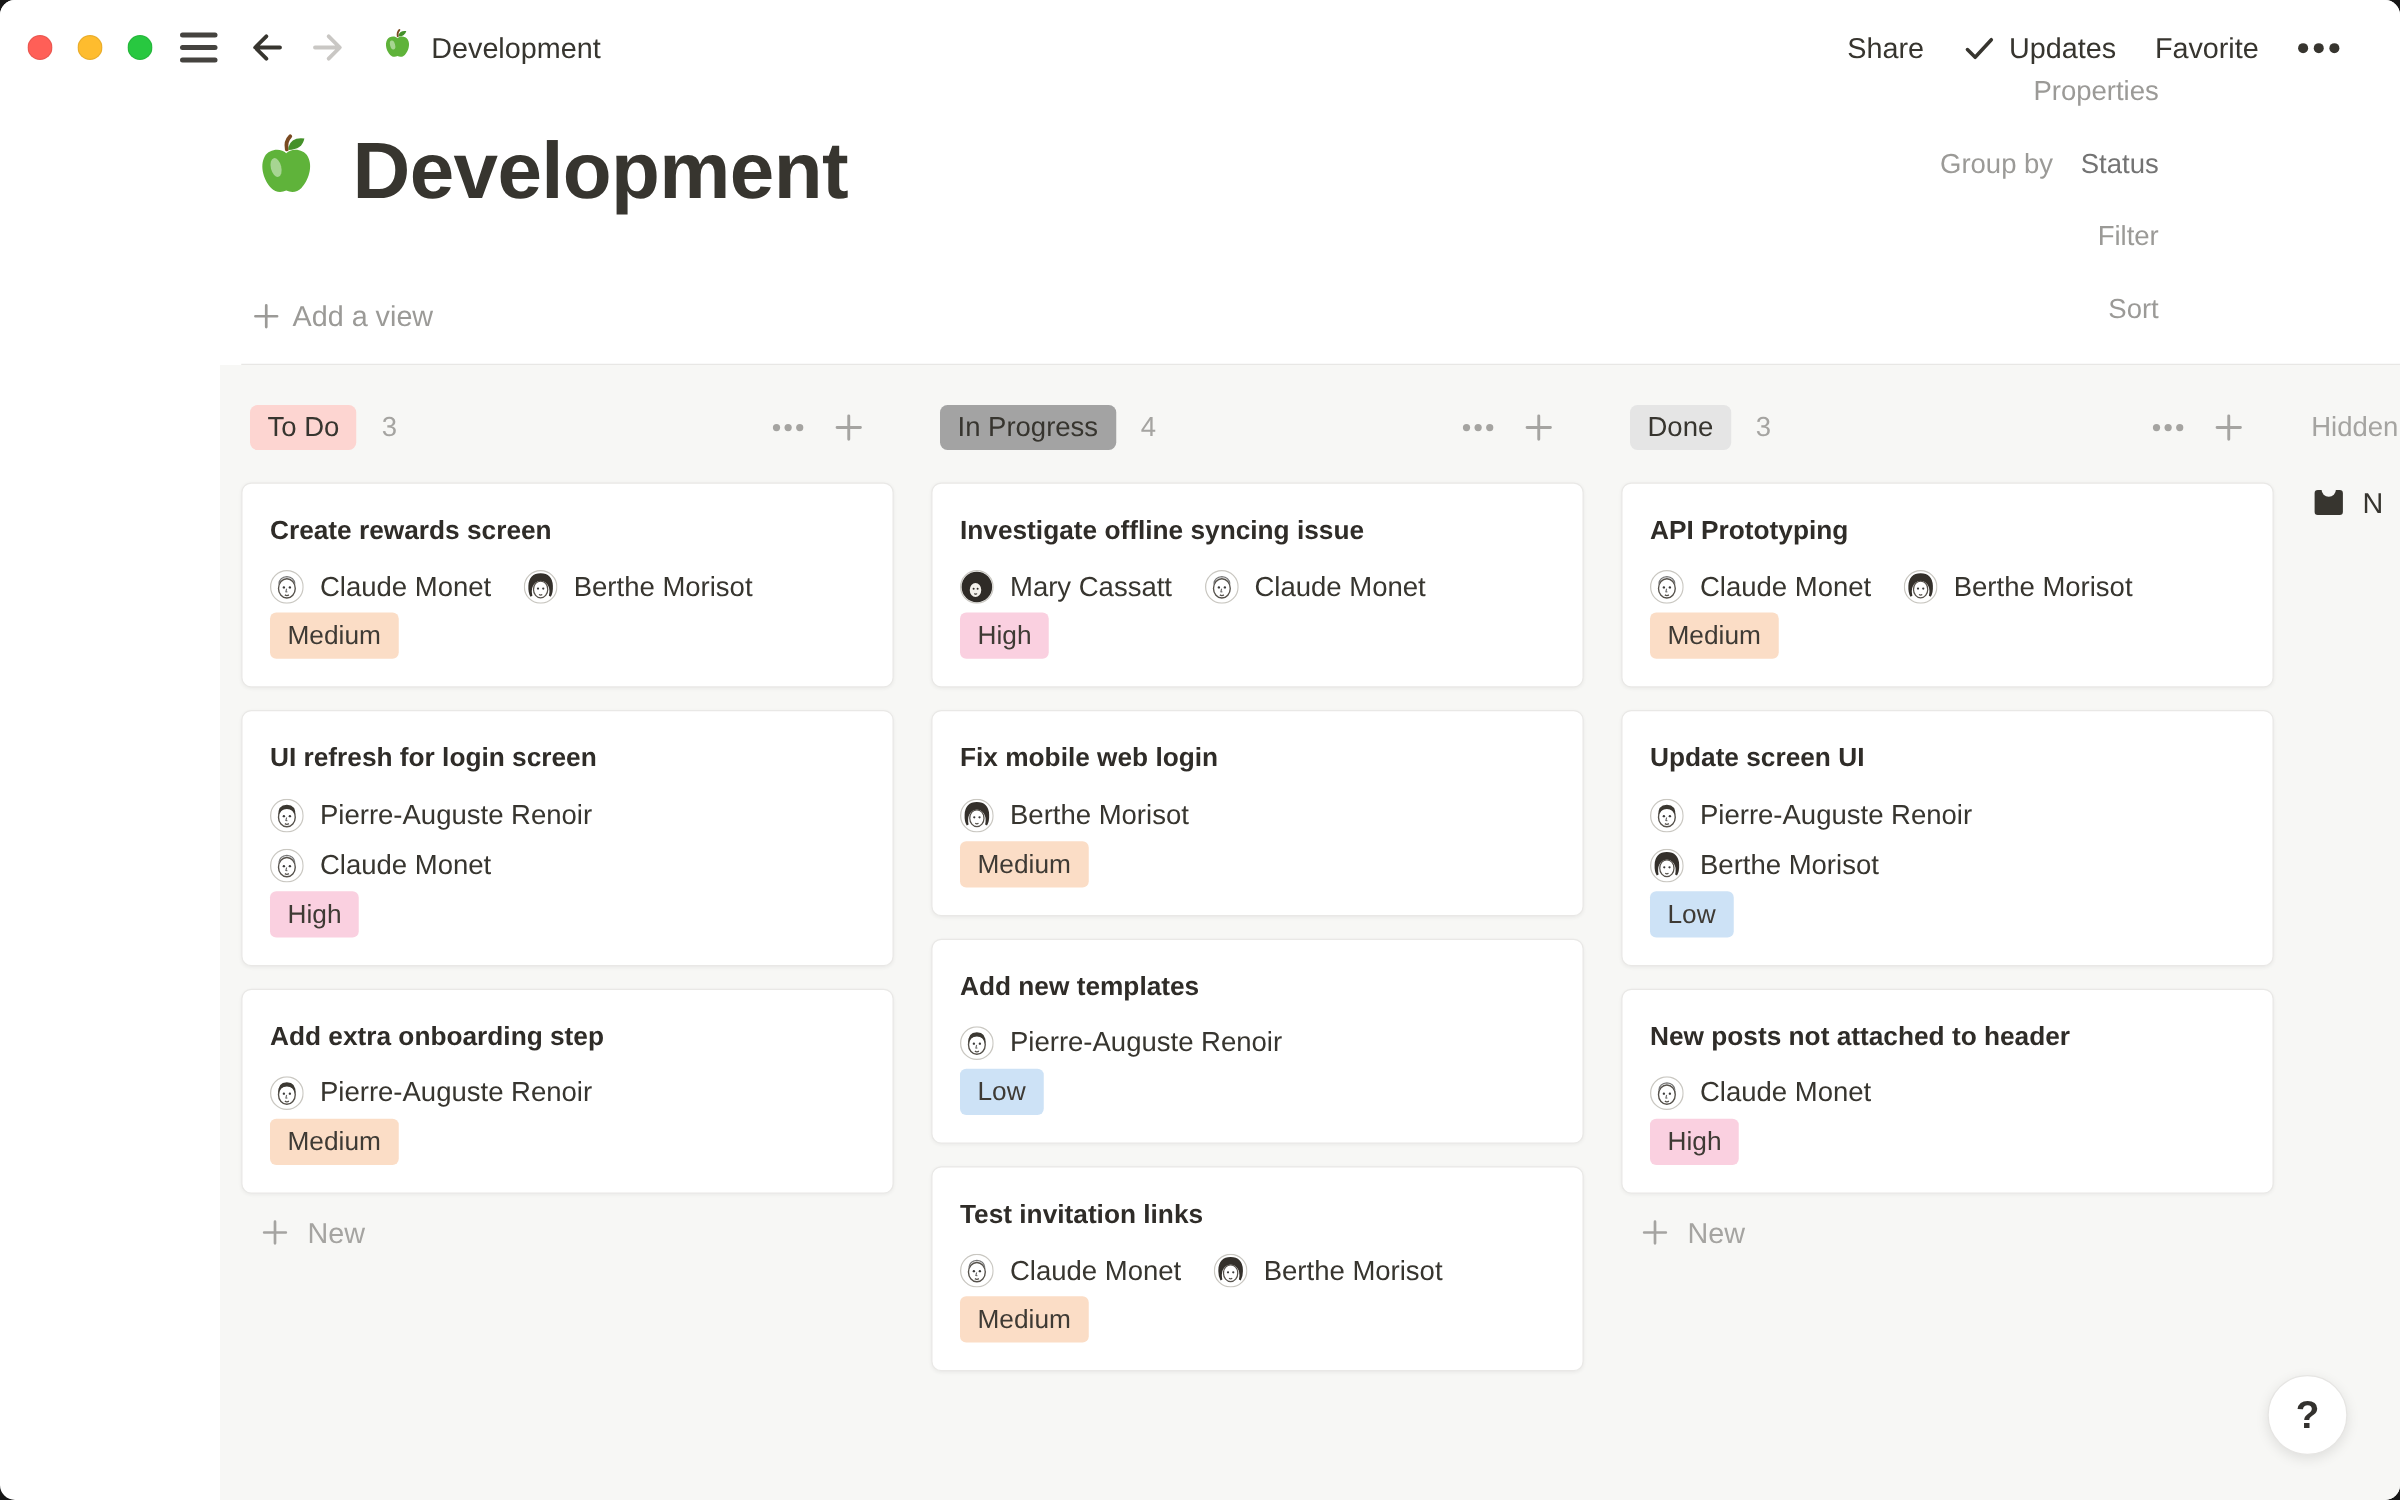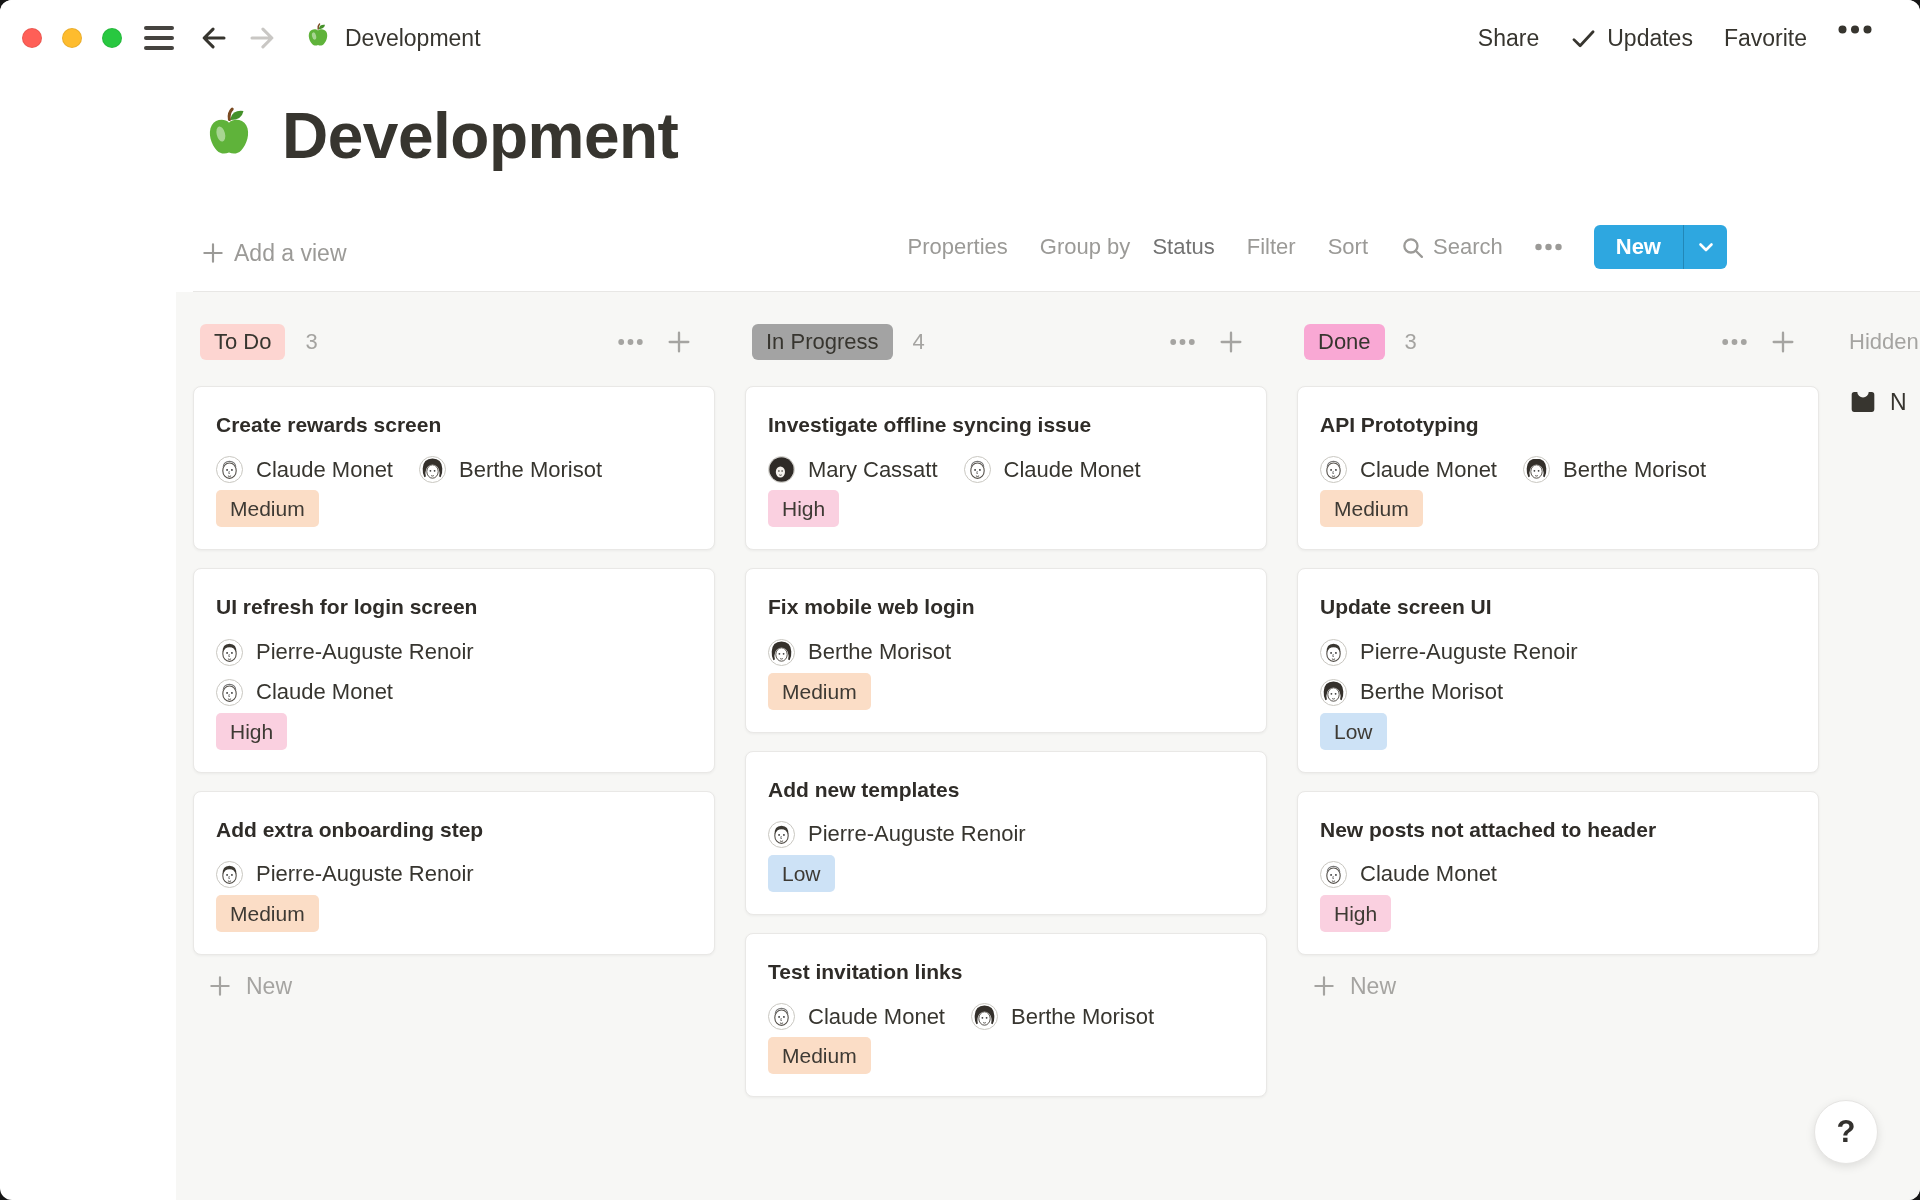--- a/index.html
+++ b/index.html
@@ -13,33 +13,33 @@
               display:flex; align-items:center; padding:0 48px 0 22px; background:#fff; }
   .tl-dot { width:20px; height:20px; border-radius:50%; margin-right:20px;
             border:1px solid rgba(0,0,0,0.08); flex:none; }
   .tb-icon-btn { display:flex; align-items:center; justify-content:center; flex:none; }
   .hamburger { width:30px; height:24px; display:flex; flex-direction:column;
                justify-content:space-between; margin-left:22px; }
   .hamburger span { display:block; height:4px; border-radius:2px; background:#45433F; }
   .nav-arrows { display:flex; align-items:center; gap:16px; margin-left:24px; }
   .tb-doc { display:flex; align-items:center; gap:13px; margin-left:26px; }
   .tb-doc-title { font-size:23px; color:#37352F; }
-  .tb-actions { margin-left:auto; display:flex; align-items:flex-start; gap:31px; font-size:23px; }
+  .tb-actions { margin-left:auto; display:flex; align-items:center; gap:31px; font-size:23px; }
   .tb-action { display:flex; align-items:center; gap:10px; cursor:pointer; }
 
   
   .page-head { position:absolute; top:90px; left:200px; height:92px;
                display:flex; align-items:center; gap:24px; }
   .page-head h1 { font-size:64px; font-weight:700; letter-spacing:-0.5px; color:#37352F; }
 
   
   .toolbar { position:absolute; top:224px; left:200px; right:193px; height:46px;
              display:flex; align-items:center; justify-content:space-between; }
   .tb-left { display:flex; align-items:center; gap:12px; color:#9B9A97; font-size:23px;margin-top:12px; }
-  .tb-right { display:flex; align-items:center; gap:32px; color:#9B9A97; font-size:22px; }
+  .tb-right { display:flex; align-items:flex-end; gap:32px; color:#9B9A97; font-size:22px;flex-direction:column; }
   .tb-item { display:flex; align-items:center; gap:8px; cursor:pointer; white-space:nowrap; }
   .tb-item .dark { color:#737373; }
   .new-btn { display:flex; align-items:stretch; height:44px; border-radius:6px;
              overflow:hidden; color:#fff; font-weight:700; font-size:22px; cursor:pointer; }
   .new-btn .nb-label { display:flex; align-items:center; padding:0 22px; }
   .new-btn .nb-chev { display:flex; align-items:center; justify-content:center; width:44px;
                       border-left:1px solid rgba(0,40,60,0.25); }
   .rule { position:absolute; top:291px; left:193px; right:0; height:1px; background:#E8E7E5; }
 
   
@@ -435,21 +435,21 @@
                 </svg>
               </span>
               <span class="assignee-name">Berthe Morisot</span>
             </span>
           </div>
           <div class="pill-row"><span class="pill" style="background: rgb(251, 221, 198);">Medium</span></div>
         </div>
       </div>
       <div class="column">
         <div class="col-header">
-          <span class="col-pill" style="background: #f9a8d4;">Done</span>
+          <span class="col-pill" style="background: #e5e5e5;">Done</span>
           <span class="col-count">3</span>
           <span class="col-actions">
             <span class="icon-btn">
               <svg width="25" height="8" viewBox="0 0 25 8" fill="#A5A4A1">
                 <circle cx="3.2" cy="4" r="2.9"></circle>
                 <circle cx="12.5" cy="4" r="2.9"></circle>
                 <circle cx="21.8" cy="4" r="2.9"></circle>
               </svg>
             </span>
             <span class="icon-btn">

